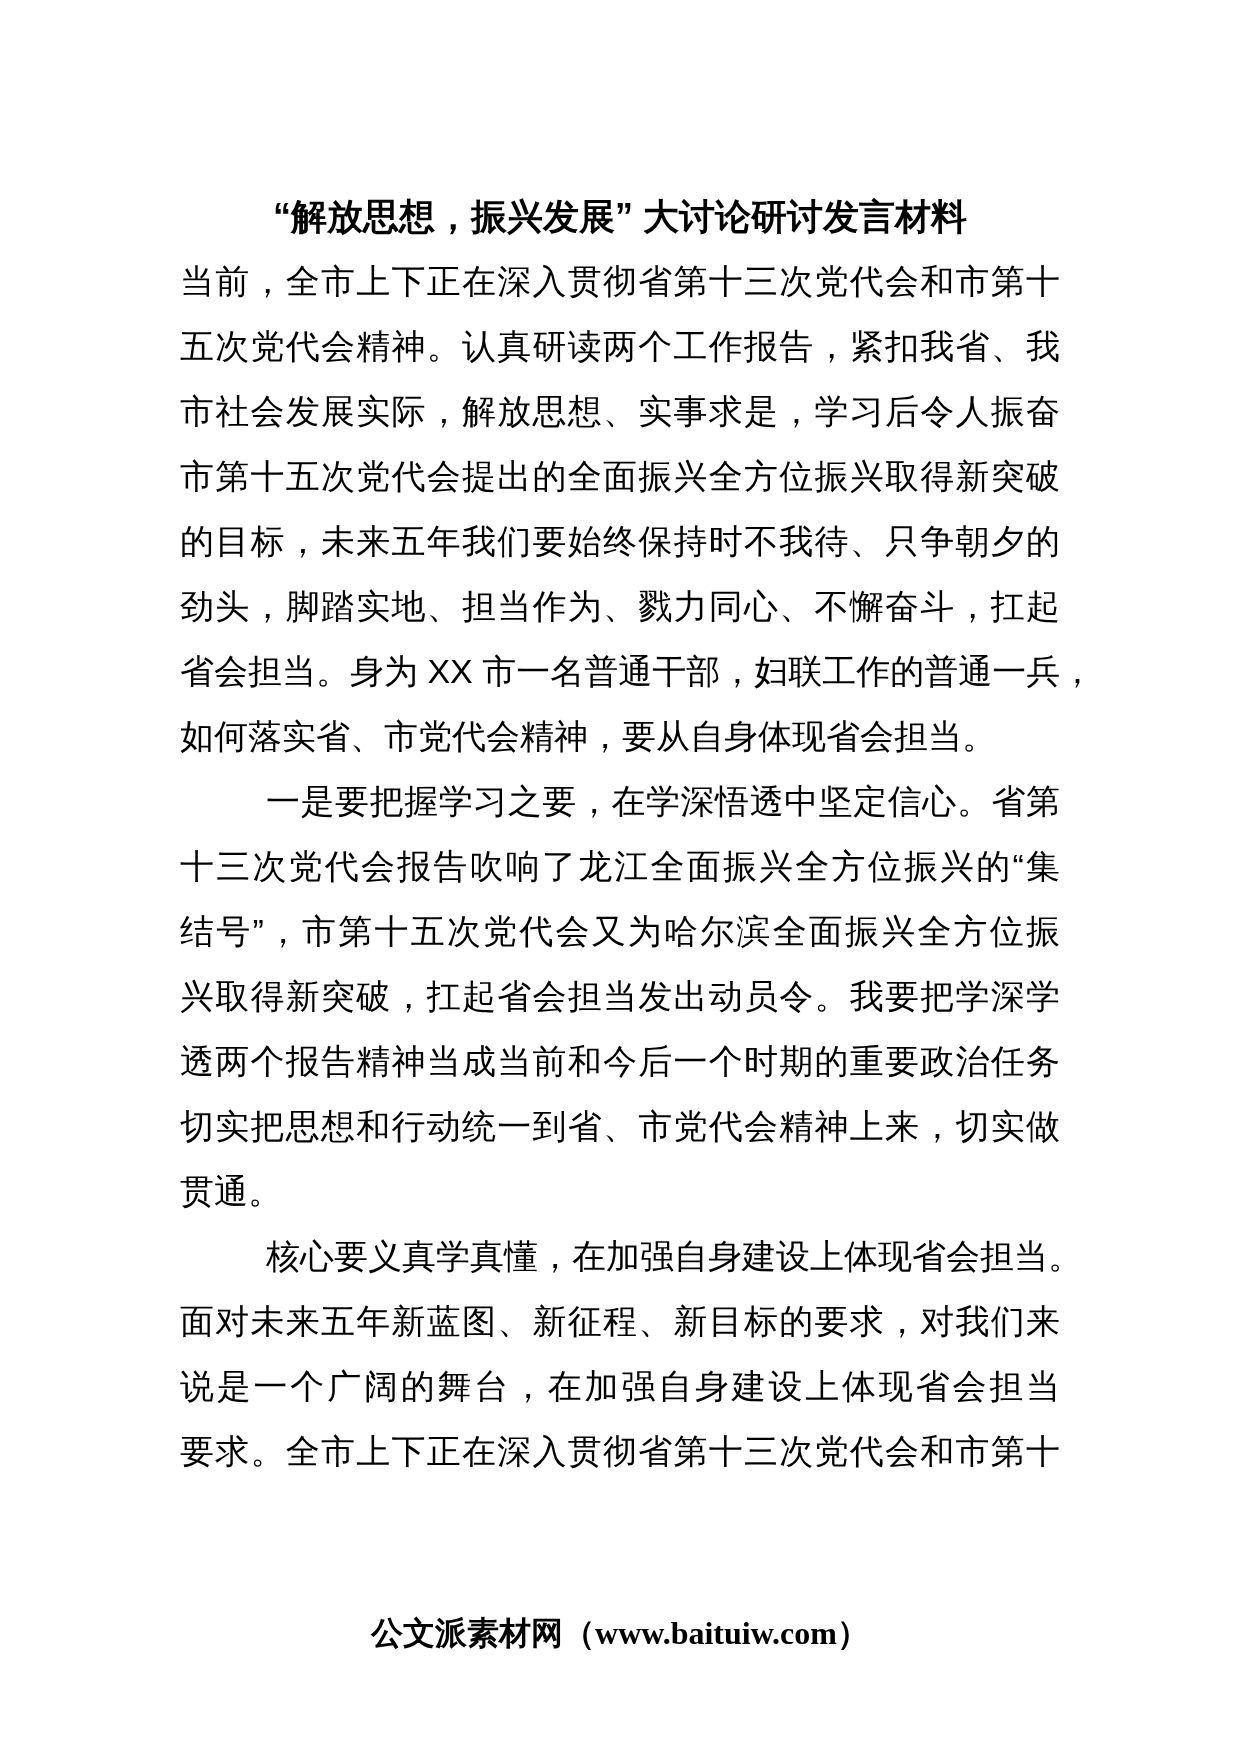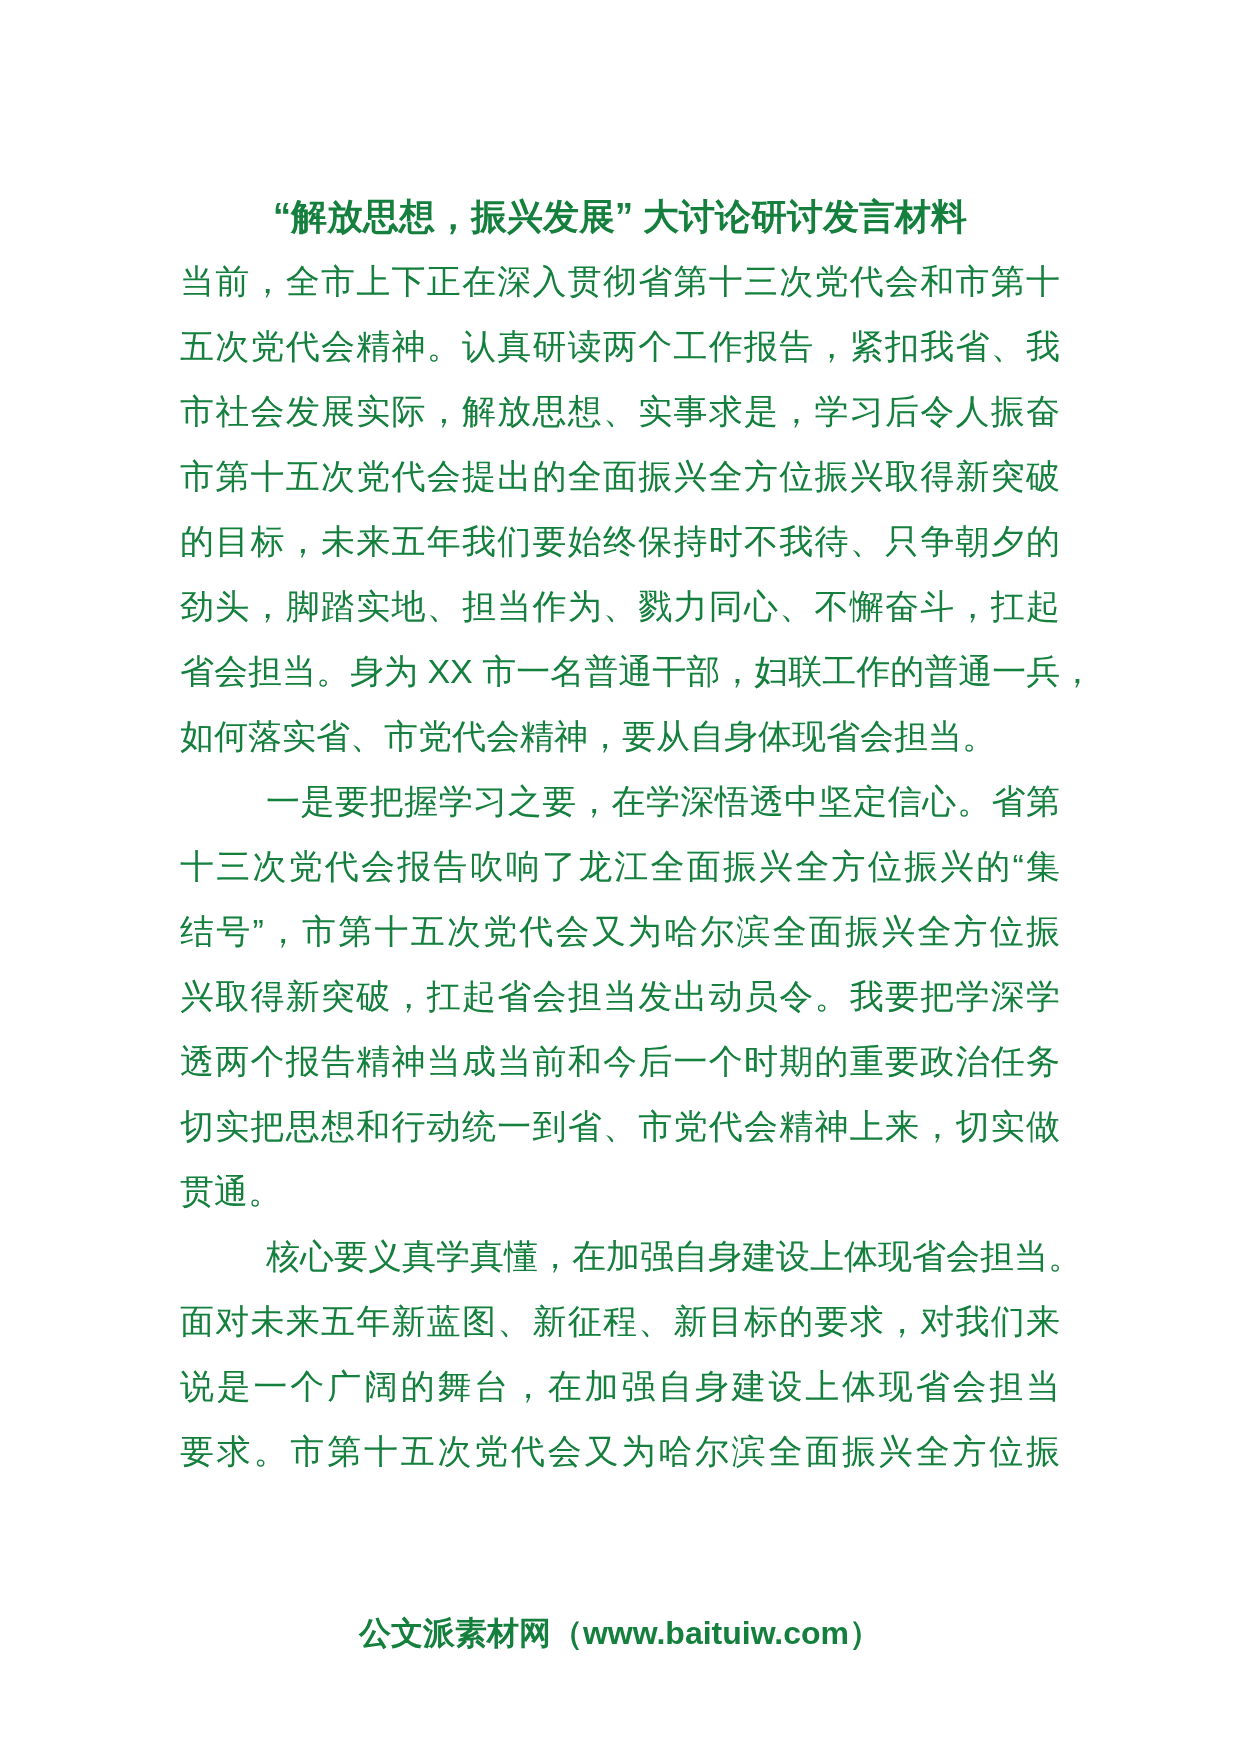--- a/index.html
+++ b/index.html
@@ -5,21 +5,21 @@
   html, body {
     margin: 0;
     padding: 0;
     background: #ffffff;
   }
   .page {
     position: relative;
     width: 1240px;
     height: 1754px;
     background: #ffffff;
-    color: #15803d;
+    color: #000000;
     font-family: "Liberation Sans", sans-serif;
     overflow: hidden;
   }
   .content {
     position: absolute;
     left: 180px;
     top: 184px;
     width: 880px;
   }
   .doc-title {
@@ -50,21 +50,21 @@
     left: 0;
     width: 100%;
     text-align: center;
     font-family: "Liberation Serif", serif;
     font-weight: bold;
     font-size: 32px;
     line-height: 65px;
     white-space: nowrap;
   }
   .footer .url {
-    font-family: Liberation Sans, sans-serif;
+    font-family: Liberation Serif, serif;
     font-weight: bold;
   }
 </style>
 </head>
 <body>
 
 <div class="page">
   <div class="content">
     <div class="doc-title">“解放思想，振兴发展” 大讨论研讨发言材料</div>
     <div id="body-lines">
@@ -79,19 +79,19 @@
         <div class="line indent fill">一是要把握学习之要，在学深悟透中坚定信心。省第</div>
         <div class="line fill">十三次党代会报告吹响了龙江全面振兴全方位振兴的“集</div>
         <div class="line fill">结号”，市第十五次党代会又为哈尔滨全面振兴全方位振</div>
         <div class="line fill">兴取得新突破，扛起省会担当发出动员令。我要把学深学</div>
         <div class="line fill">透两个报告精神当成当前和今后一个时期的重要政治任务</div>
         <div class="line fill">切实把思想和行动统一到省、市党代会精神上来，切实做</div>
         <div class="line">贯通。</div>
         <div class="line indent fill">核心要义真学真懂，在加强自身建设上体现省会担当。</div>
         <div class="line fill">面对未来五年新蓝图、新征程、新目标的要求，对我们来</div>
         <div class="line fill">说是一个广阔的舞台，在加强自身建设上体现省会担当</div>
-        <div class="line fill">要求。市第十五次党代会又为哈尔滨全面振兴全方位振</div>
+        <div class="line fill">要求。全市上下正在深入贯彻省第十三次党代会和市第十</div>
       </div>
   </div>
   <div class="footer">
     <span class="site">公文派素材网（</span><span class="url">www.baituiw.com</span><span class="paren">）</span>
   </div>
 </div>
 
 </body></html>

